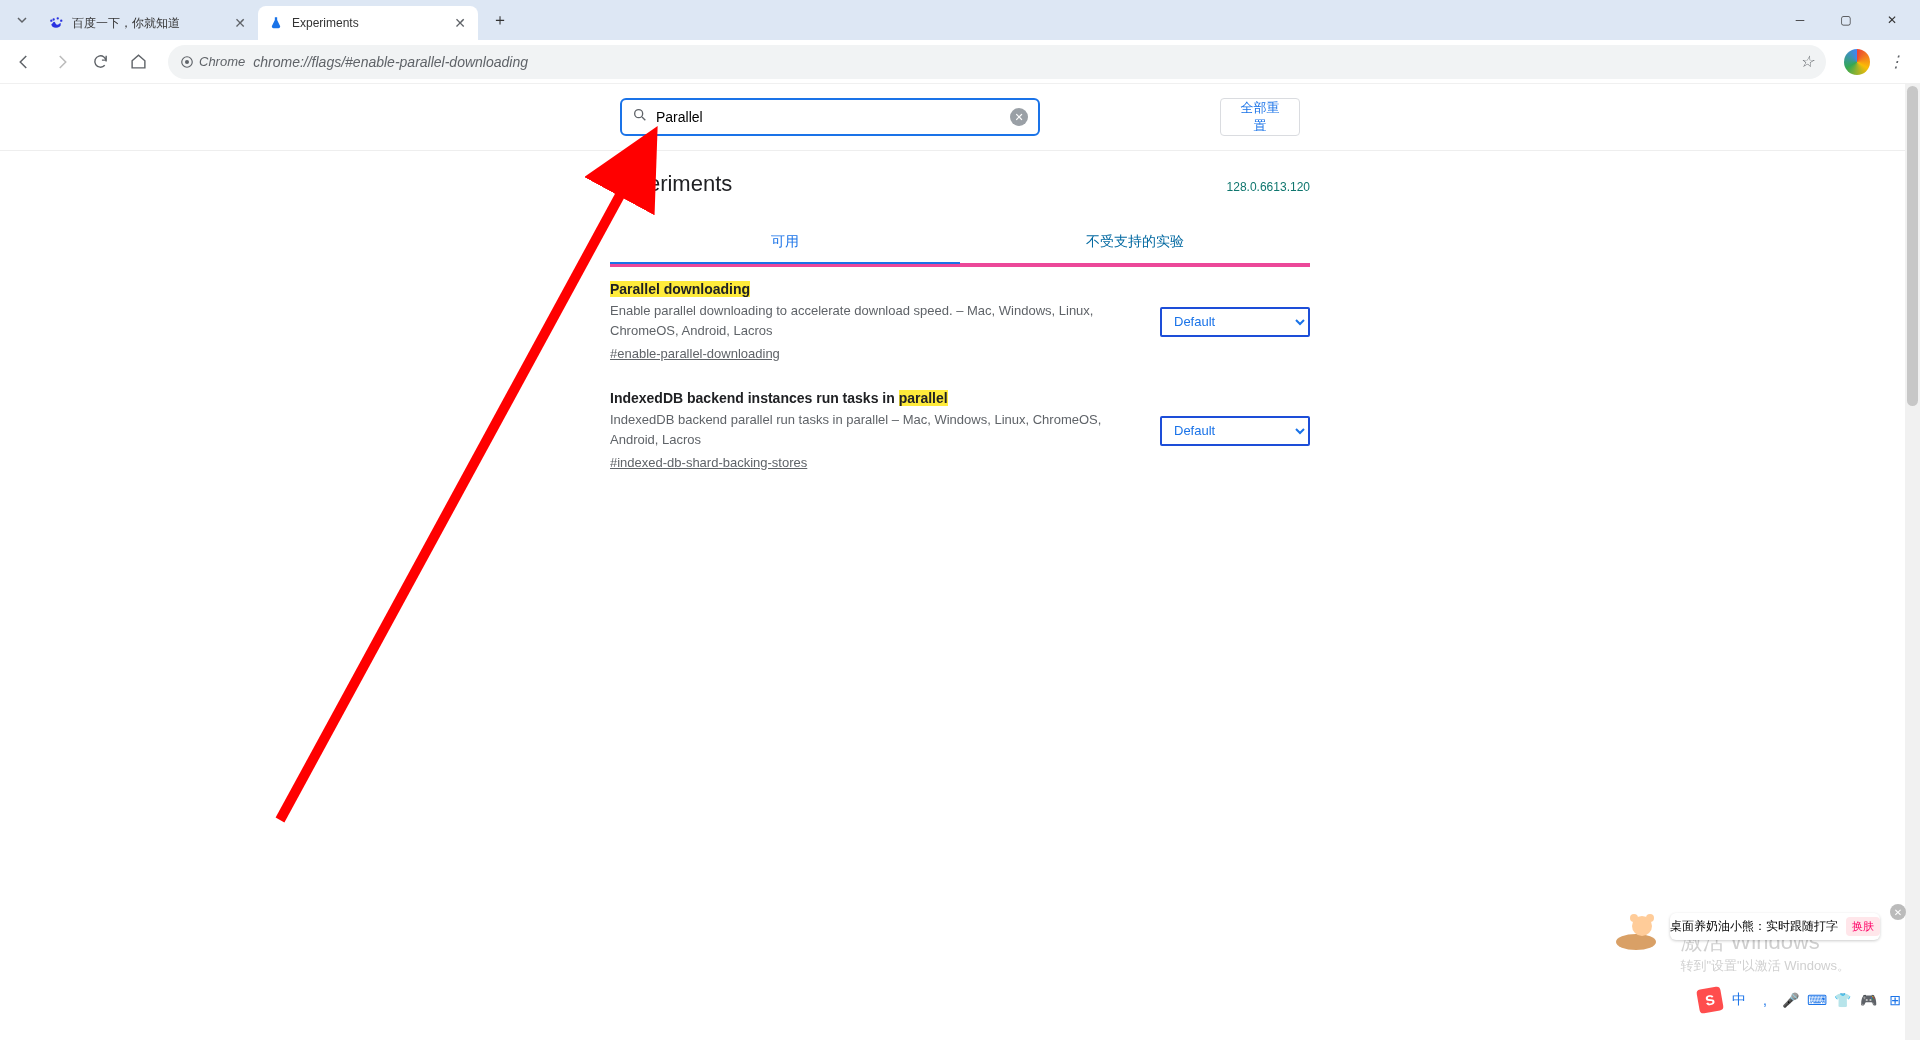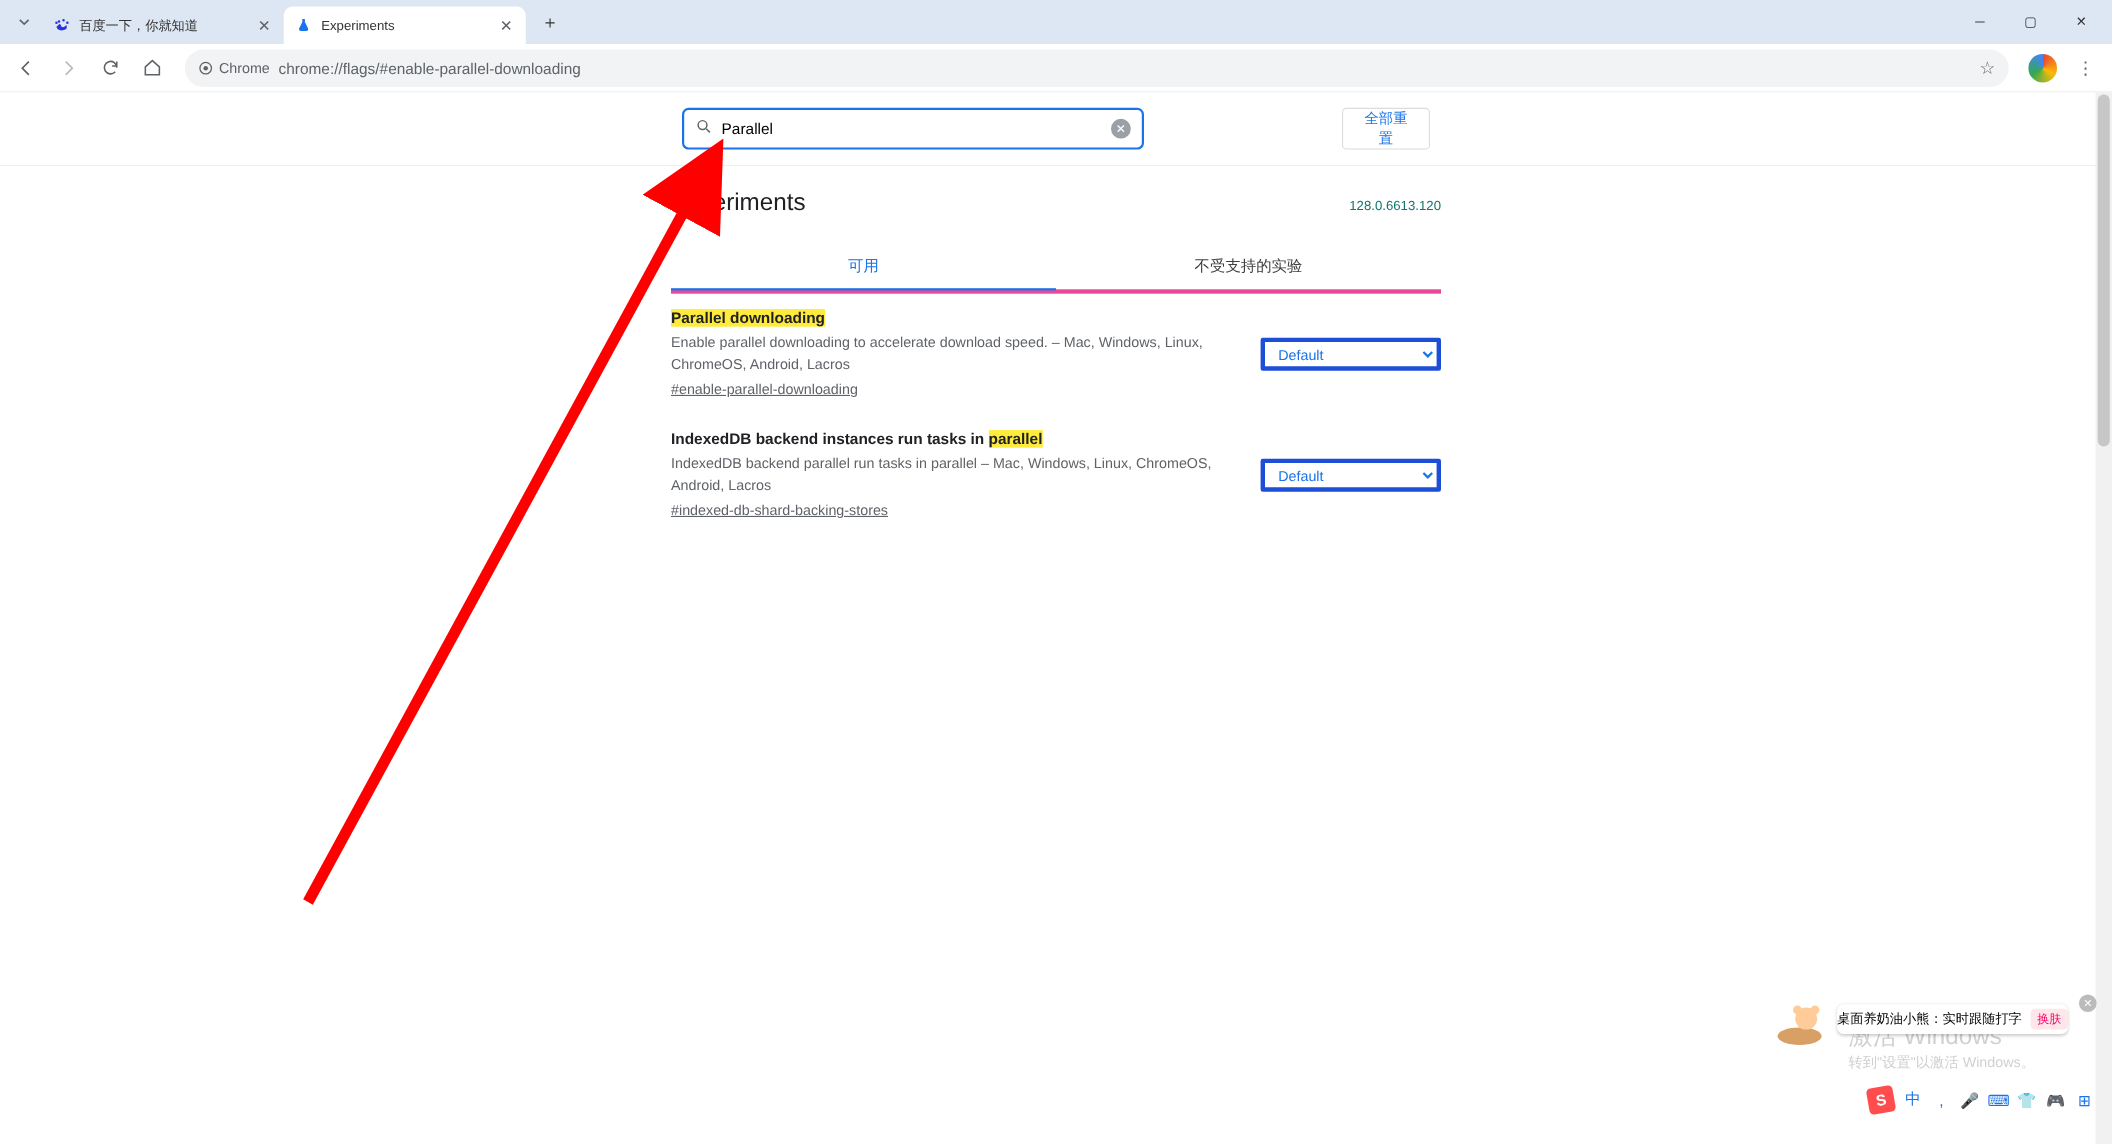--- a/index.html
+++ b/index.html
@@ -11,21 +11,21 @@
 .tabs { display: flex; height: 40px; padding-top: 6px; }
 .tab { display: flex; align-items: center; height: 34px; padding: 0 10px; border-radius: 8px 8px 0 0; min-width: 220px; max-width: 240px; font-size: 12px; color: #333; position: relative; }
 .tab.active { background: #fff; }
 .tab-icon { width: 16px; height: 16px; margin-right: 8px; display:flex; align-items:center; justify-content:center; }
 .tab-close { margin-left: auto; color: #5f6368; font-size: 14px; padding: 2px; }
 .tab-title { white-space: nowrap; overflow: hidden; text-overflow: ellipsis; flex: 1; }
 .new-tab { width: 28px; height: 28px; display: flex; align-items: center; justify-content: center; margin-left: 8px; color: #333; font-size: 16px; }
 .window-controls { margin-left: auto; display: flex; gap: 6px; padding-right: 8px; }
 .winbtn { width: 40px; height: 30px; display:flex; align-items:center; justify-content:center; color:#333; font-size:12px;}
 
-.toolbar { height: 44px; background: #fff; display: flex; align-items: center; padding: 0 8px; gap: 6px; border-bottom: 1px solid #f0f0f0;}
+.toolbar { height: 44px; background: #fff; display: flex; align-items: center; padding: 0 8px; gap: 6px; border-bottom: 1px solid #f0f0f0; font-style: italic;}
 .nav-btn { width: 32px; height: 32px; display:flex; align-items:center; justify-content:center; color:#5f6368; border-radius:50%; }
 .nav-btn.disabled { color:#bbb; }
 .omnibox { flex: 1; height: 34px; background: #f1f3f4; border-radius: 17px; display:flex; align-items:center; padding: 0 12px; gap: 8px; margin: 0 8px;}
 .omnibox-chip { display:flex; align-items:center; gap:5px; font-size: 13px; color:#5f6368; }
 .url-text { font-size: 14px; color:#5f6368; flex:1; }
 .star { color:#5f6368; margin-left:6px; }
 .avatar { width:26px; height:26px; border-radius:50%; background: conic-gradient(#ea4335, #fbbc05, #34a853, #4285f4); margin: 0 4px; }
 .menu-btn { width: 32px; height: 32px; display: flex; align-items:center; justify-content:center; color:#5f6368; }
 
 
@@ -37,31 +37,31 @@
 .search-icon { color:#5f6368; }
 .clear-icon { width:18px; height:18px; border-radius:50%; background:#9aa0a6; color:#fff; display:flex; align-items:center; justify-content:center; font-size:11px; }
 .reset-btn { height: 38px; padding: 0 14px; border: 1px solid #dadce0; border-radius: 4px; color:#1a73e8; background:#fff; font-size: 13px; display:flex; align-items:center; position:absolute; left: 600px; }
 
 .page-body { width: 700px; margin: 0 auto; padding: 20px 0 60px; }
 .page-title-row { display:flex; align-items:baseline; justify-content:space-between; }
 .page-title { font-size: 22px; font-weight: 500; color:#202124; }
 .version { font-size: 12px; color:#0f766e; }
 
 .tabs-row { display:flex; margin-top: 24px; border-bottom: 4px solid #ec4899; }
-.tabs-row .ftab { flex: 1; text-align:center; padding: 12px 0; font-size: 14px; color:#404040; position:relative; }
+.tabs-row .ftab { flex: 1; text-align:center; padding: 12px 0; font-size: 14px; color:#0369a1; position:relative; }
 .tabs-row .ftab.active { color:#1a73e8; }
 .tabs-row .ftab.active::after { content:''; position:absolute; left:0; right:0; bottom:-1px; height:2px; background:#1a73e8; }
 
 .flag { display:flex; gap: 20px; padding: 14px 0; }
 .flag-info { flex:1; }
 .flag-title { font-size: 14px; font-weight:600; color:#202124; }
 .flag-desc { font-size: 13px; color:#5f6368; margin-top: 4px; line-height:1.5; }
 .flag-hash { font-size: 13px; color:#5f6368; text-decoration: underline; margin-top: 6px; display:inline-block; }
 .flag-select-wrap { display:flex; align-items:center; }
-.flag-select { width: 164px; height: 30px; border: 4px solid #1d4ed8; color:#1a73e8; border-radius:2px; font-size: 13px; padding: 0 8px; background:#fff; }
+.flag-select { width: 150px; height: 30px; border: 2px solid #1d4ed8; color:#1a73e8; border-radius:2px; font-size: 13px; padding: 0 8px; background:#fff; }
 mark { background: #ffeb3b; color:#202124; font-weight:600; }
 
 
 .arrow-layer { position:absolute; left:0; top:0; pointer-events:none; }
 
 
 .watermark { position:absolute; right:70px; bottom: 65px; color:#d0d0d0; text-align:left; pointer-events:none; }
 .watermark .wm1 { font-size: 22px; }
 .watermark .wm2 { font-size: 13px; }
 

